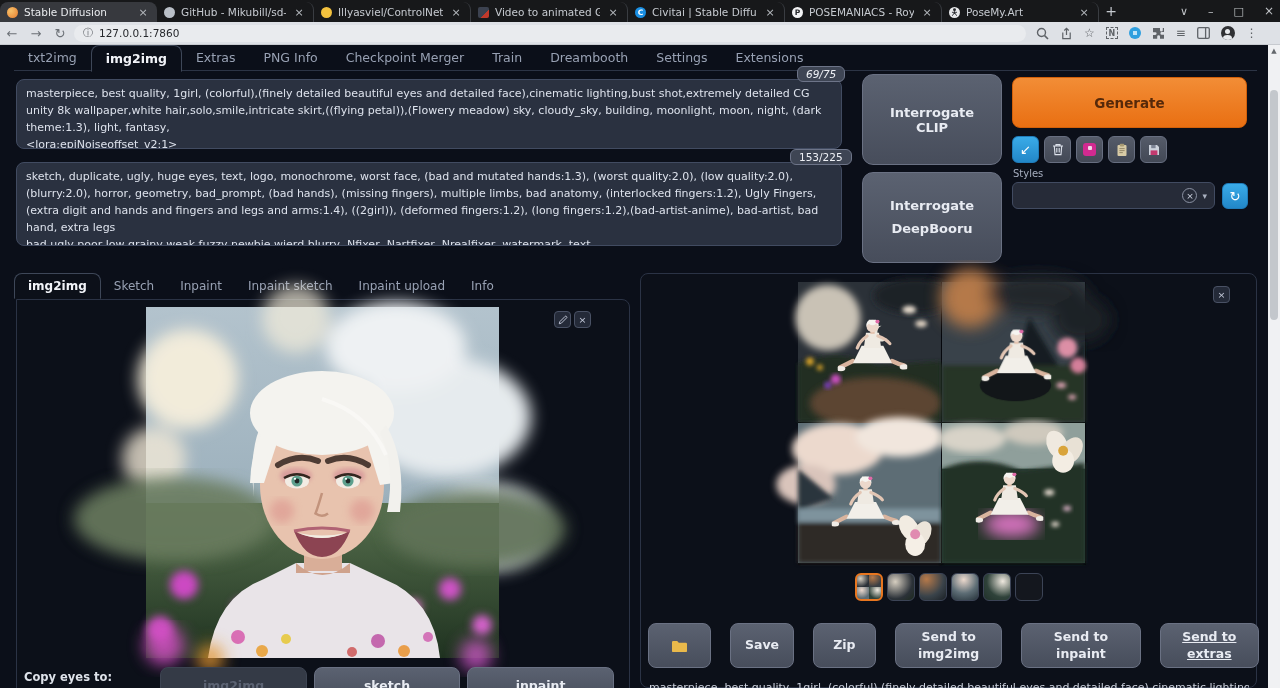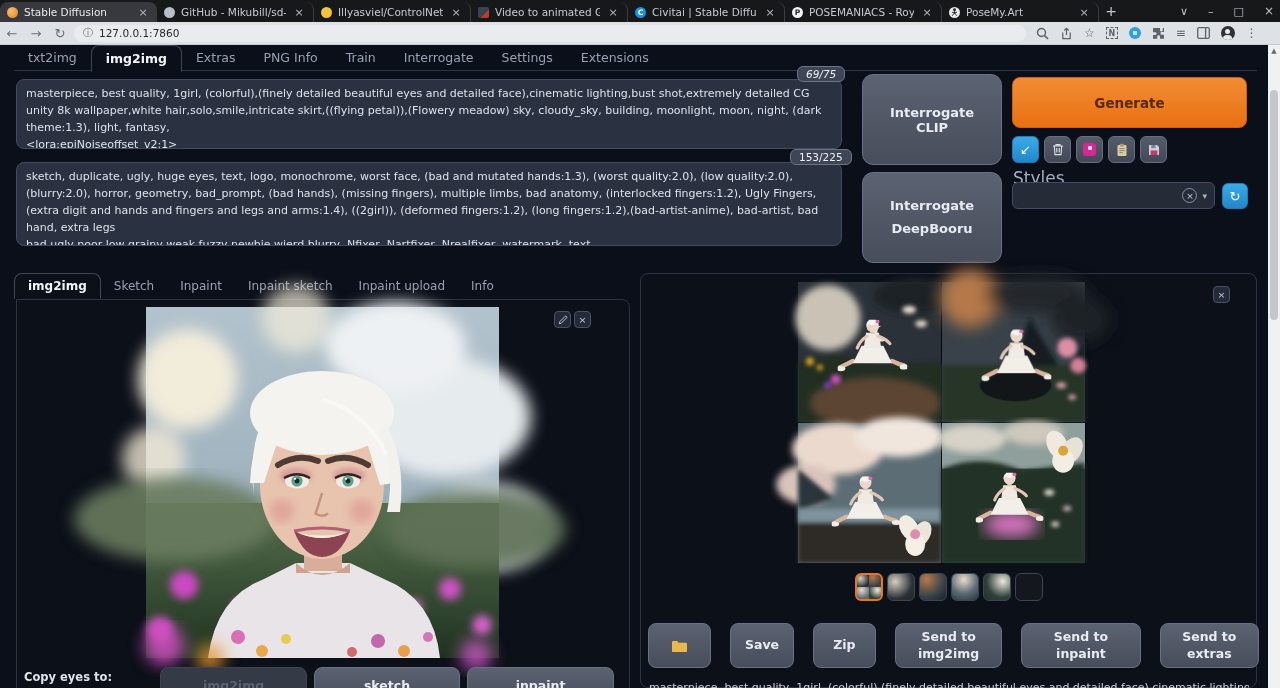--- a/index.html
+++ b/index.html
@@ -74,21 +74,21 @@
     background:linear-gradient(180deg,#f28d36,#e96f12); border:1px solid #d2600a; border-radius:8px;
     color:#56290a; font-size:13.5px; font-weight:bold; cursor:pointer; font-family:inherit; }
 
   #toolrow { position:absolute; left:1012px; top:91px; display:flex; gap:5px; }
   .mini { width:27px; height:27px; border-radius:6px; background:linear-gradient(180deg,#555b69,#434956);
     border:1px solid #676e80; display:flex; align-items:center; justify-content:center; cursor:pointer; }
   .mini.blue { background:linear-gradient(180deg,#3aabe8,#2287c8); border-color:#1f7cba; color:#fff; font-size:13px; }
   .pinkcard { width:13px; height:13px; background:#d12a90; border-radius:3px; position:relative; }
   .pinkcard::before { content:""; position:absolute; left:4.5px; top:2.5px; width:4px; height:4px; background:#f2d7e8; border-radius:1px; }
 
-  #styles-label { position:absolute; left:1013px; top:123px; font-size:17px; color:#a6aebf; }
+  #styles-label { position:absolute; left:1013px; top:123px; font-size:10px; color:#a6aebf; }
   #styles-select { position:absolute; left:1012px; top:137px; width:203px; height:27px; background:#262b38;
     border:1px solid #414b61; border-radius:6px; display:flex; align-items:center; justify-content:flex-end; gap:5px; padding:0 7px; cursor:pointer; }
   .clrX { width:15px; height:15px; border:1px solid #8b92a3; border-radius:50%; color:#cdd3df; font-size:9px;
     display:flex; align-items:center; justify-content:center; }
   .caret { color:#aab1c0; font-size:9px; }
   #btn-refresh { position:absolute; left:1222px; top:138px; width:26px; height:26px; border-radius:6px;
     background:linear-gradient(180deg,#3aabe8,#2287c8); border:1px solid #1f7cba; color:#fff; font-size:13px;
     display:flex; align-items:center; justify-content:center; cursor:pointer; }
 
   
@@ -270,22 +270,23 @@
     </div>
   </div>
 
   <div id="page">
 
     <div id="sdnav">
       <div class="sdtab">txt2img</div>
       <div class="sdtab active">img2img</div>
       <div class="sdtab">Extras</div>
       <div class="sdtab">PNG Info</div>
+      <div class="sdtab">Checkpoint Merger</div>
       <div class="sdtab">Train</div>
-      <div class="sdtab">Interrogate</div>
+      <div class="sdtab">Dreambooth</div>
       <div class="sdtab">Settings</div>
       <div class="sdtab">Extensions</div>
     </div>
 
     <textarea id="ta-prompt" class="prompt" spellcheck="false" style="">masterpiece, best quality, 1girl, (colorful),(finely detailed beautiful eyes and detailed face),cinematic lighting,bust shot,extremely detailed CG unity 8k wallpaper,white hair,solo,smile,intricate skirt,((flying petal)),(Flowery meadow) sky, cloudy_sky, building, moonlight, moon, night, (dark theme:1.3), light, fantasy,
 &lt;lora:epiNoiseoffset_v2:1&gt;</textarea>
     <div class="counter" id="cnt1">69/75</div>
 
     <textarea id="ta-neg" class="prompt" spellcheck="false" style="">sketch, duplicate, ugly, huge eyes, text, logo, monochrome, worst face, (bad and mutated hands:1.3), (worst quality:2.0), (low quality:2.0), (blurry:2.0), horror, geometry, bad_prompt, (bad hands), (missing fingers), multiple limbs, bad anatomy, (interlocked fingers:1.2), Ugly Fingers, (extra digit and hands and fingers and legs and arms:1.4), ((2girl)), (deformed fingers:1.2), (long fingers:1.2),(bad-artist-anime), bad-artist, bad hand, extra legs
 bad ugly poor low grainy weak fuzzy newbie wierd blurry, Nfixer, Nartfixer, Nrealfixer, watermark, text,
@@ -553,21 +554,21 @@
       <div id="galbtns">
         <button class="galbtn graybtn">
           <svg width="17" height="14" viewBox="0 0 17 14">
               <path d="M1 3.2a1.2 1.2 0 0 1 1.2-1.2h4l1.6 1.7h7a1.2 1.2 0 0 1 1.2 1.2v7a1.2 1.2 0 0 1-1.2 1.2H2.2A1.2 1.2 0 0 1 1 11.9z" fill="#e9b94b"></path>
             </svg>
         </button>
         <button class="galbtn graybtn">Save</button>
         <button class="galbtn graybtn">Zip</button>
         <button class="galbtn graybtn" style="padding:0 22px;">Send to img2img</button>
         <button class="galbtn graybtn" style="padding:0 28px;">Send to inpaint</button>
-        <button class="galbtn graybtn" style="padding:0 18px;">Send to extras</button>
+        <button class="galbtn graybtn" style="padding:0 18px;text-decoration:underline;">Send to extras</button>
       </div>
       <div id="infoline">masterpiece, best quality, 1girl, (colorful),(finely detailed beautiful eyes and detailed face),cinematic lighting,bust shot,extremely detailed CG unity 8k wallpaper,white hair,solo,smile</div>
     </div>
 
   </div>
 
   <div id="scrollbar">
     <div class="up">▲</div>
     <div id="sthumb"></div>
   </div>

